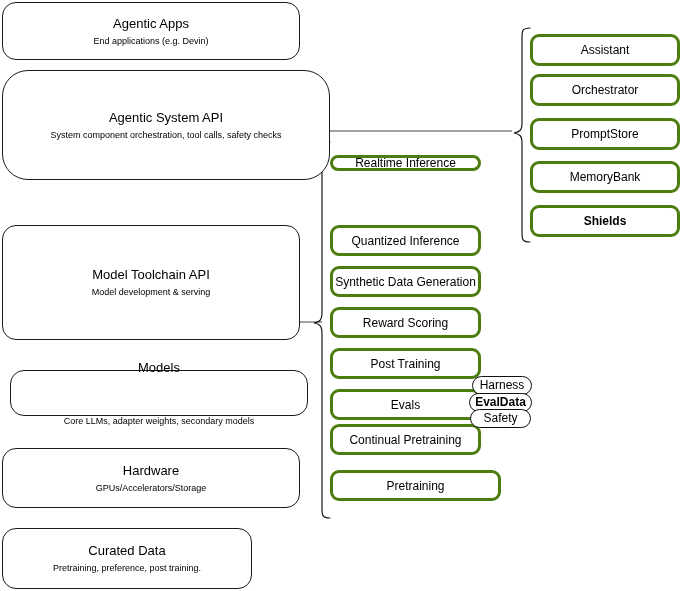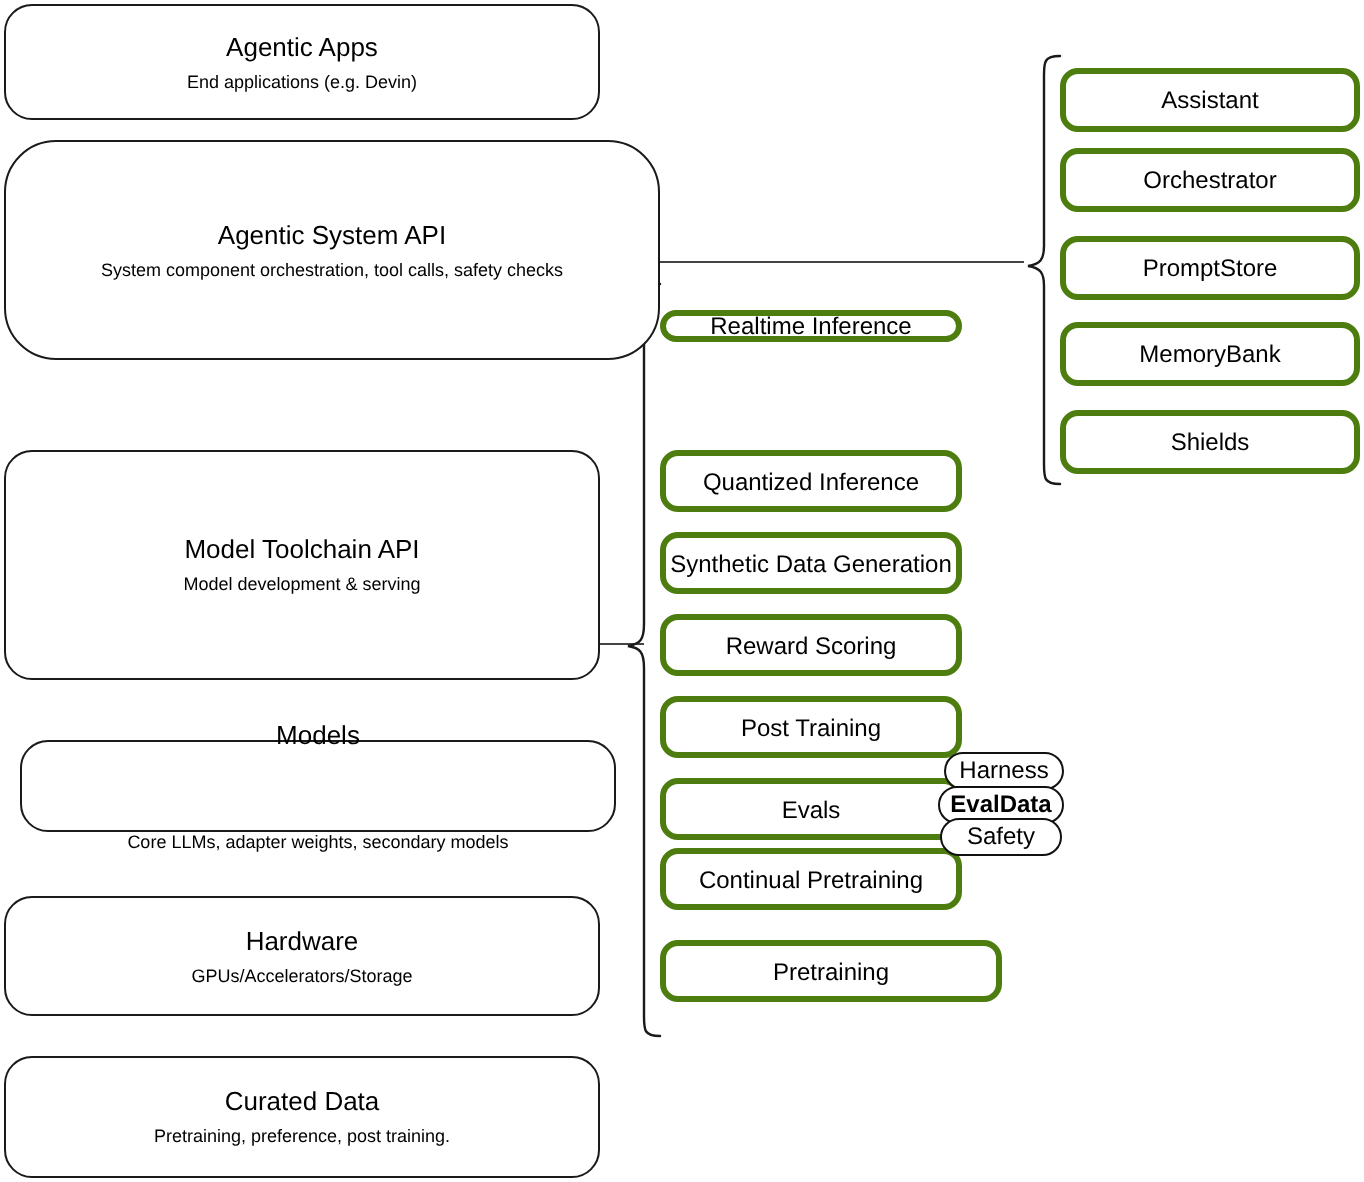--- a/index.html
+++ b/index.html
@@ -111,21 +111,21 @@
   <div class="node stack-node" style="left:10px; top:370px; width:298px; height:46px;gap:36px;">
     <div class="title">Models</div>
     <div class="subtitle">Core LLMs, adapter weights, secondary models</div>
   </div>
 
   <div class="node stack-node" style="left:2px; top:448px; width:298px; height:60px;">
     <div class="title">Hardware</div>
     <div class="subtitle">GPUs/Accelerators/Storage</div>
   </div>
 
-  <div class="node stack-node" style="left:2px; top:528px; width:298px; height:61px;">
+  <div class="node stack-node" style="left:2px; top:528px; width:250px; height:61px;">
     <div class="title">Curated Data</div>
     <div class="subtitle">Pretraining, preference, post training.</div>
   </div>
 
   <div class="connector" style="left:300px; top:125px; width:218px; height:14px;">
     <svg width="218" height="14" viewBox="0 0 218 14">
       <path d="M 0 6 L 212 6" fill="none" stroke="#444444" stroke-width="1"></path>
     </svg>
   </div>
 
@@ -156,21 +156,21 @@
                C 8 108, 10 110, 10 117
                L 10 206
                C 10 213, 10 216, 18 216" fill="none" stroke="#1a1a1a" stroke-width="1.2" stroke-linecap="round"></path>
     </svg>
   </div>
 
   <div class="cap" style="left:530px; top:34px; width:150px; height:32px;">Assistant</div>
   <div class="cap" style="left:530px; top:74px; width:150px; height:32px;">Orchestrator</div>
   <div class="cap" style="left:530px; top:118px; width:150px; height:32px;">PromptStore</div>
   <div class="cap" style="left:530px; top:161px; width:150px; height:32px;">MemoryBank</div>
-  <div class="cap" style="left:530px; top:205px; width:150px; height:32px;">Shields</div>
+  <div class="cap" style="left:530px; top:205px; width:150px; height:32px;font-weight:bold;">Shields</div>
 
   <div class="cap" style="left:330px; top:128px; width:151px; height:16px;margin-top:27px;">Realtime Inference</div>
   <div class="cap" style="left:330px; top:225px; width:151px; height:31px;">Quantized Inference</div>
   <div class="cap" style="left:330px; top:266px; width:151px; height:31px;">Synthetic Data Generation</div>
   <div class="cap" style="left:330px; top:307px; width:151px; height:31px;">Reward Scoring</div>
   <div class="cap" style="left:330px; top:348px; width:151px; height:31px;">Post Training</div>
   <div class="cap" style="left:330px; top:389px; width:151px; height:31px;">Evals</div>
   <div class="cap" style="left:330px; top:424px; width:151px; height:31px;">Continual Pretraining</div>
   <div class="cap" style="left:330px; top:470px; width:171px; height:31px;">Pretraining</div>
 

